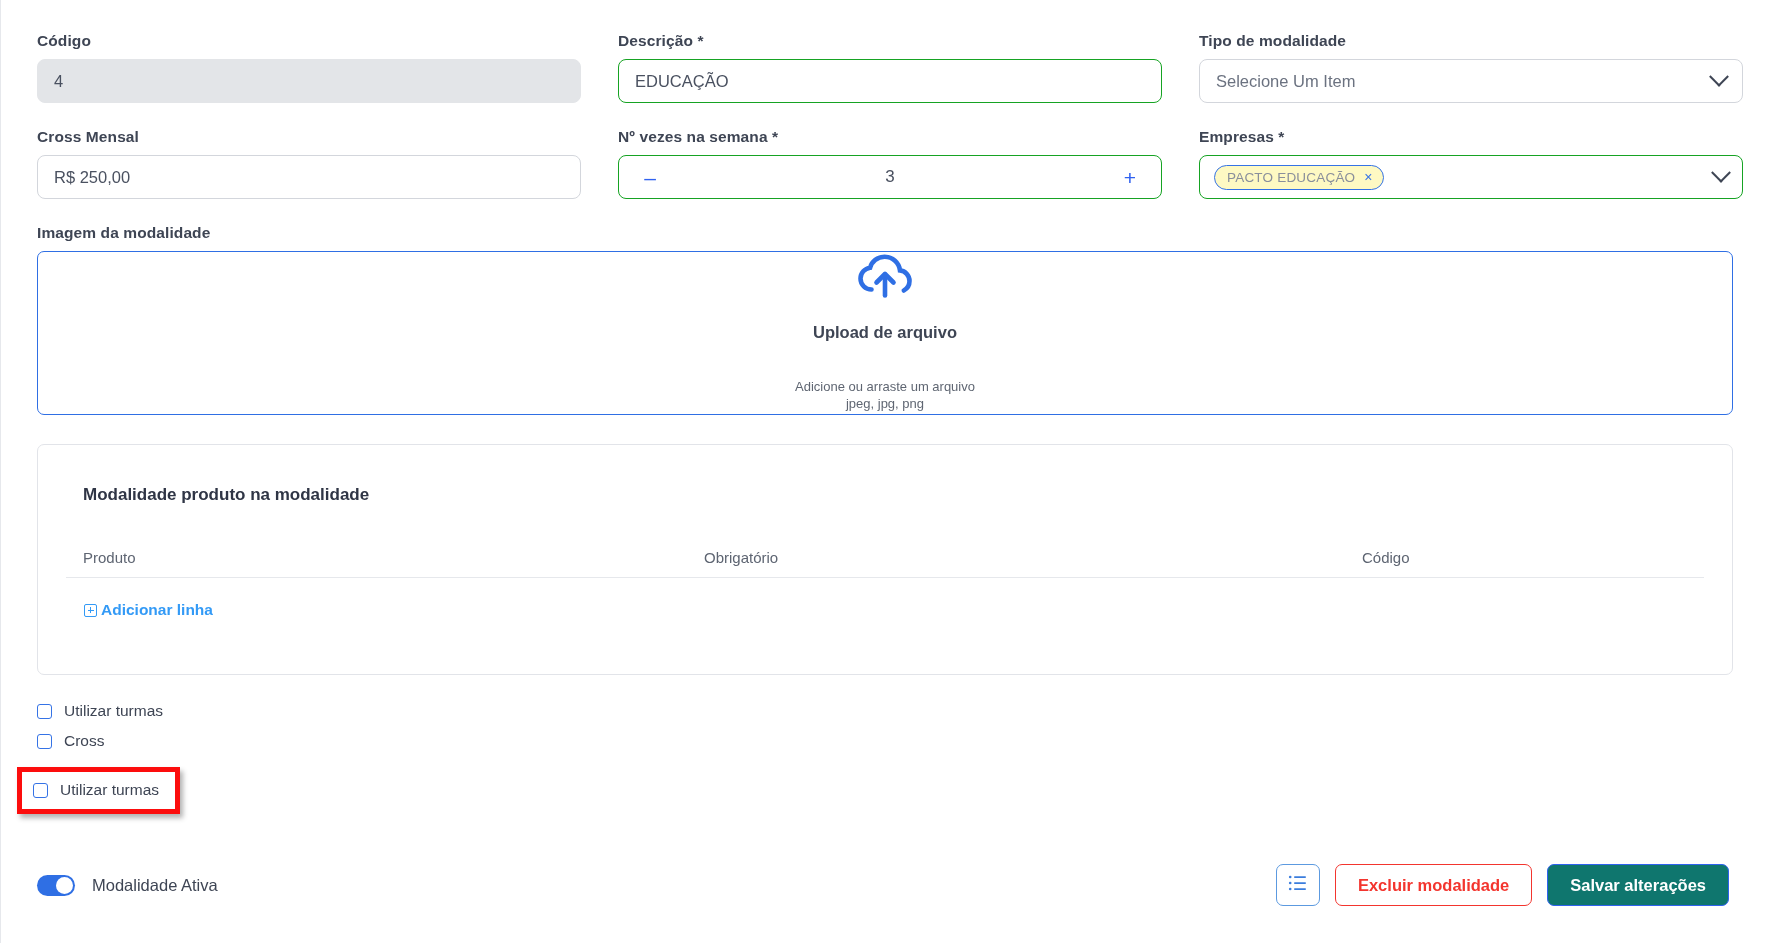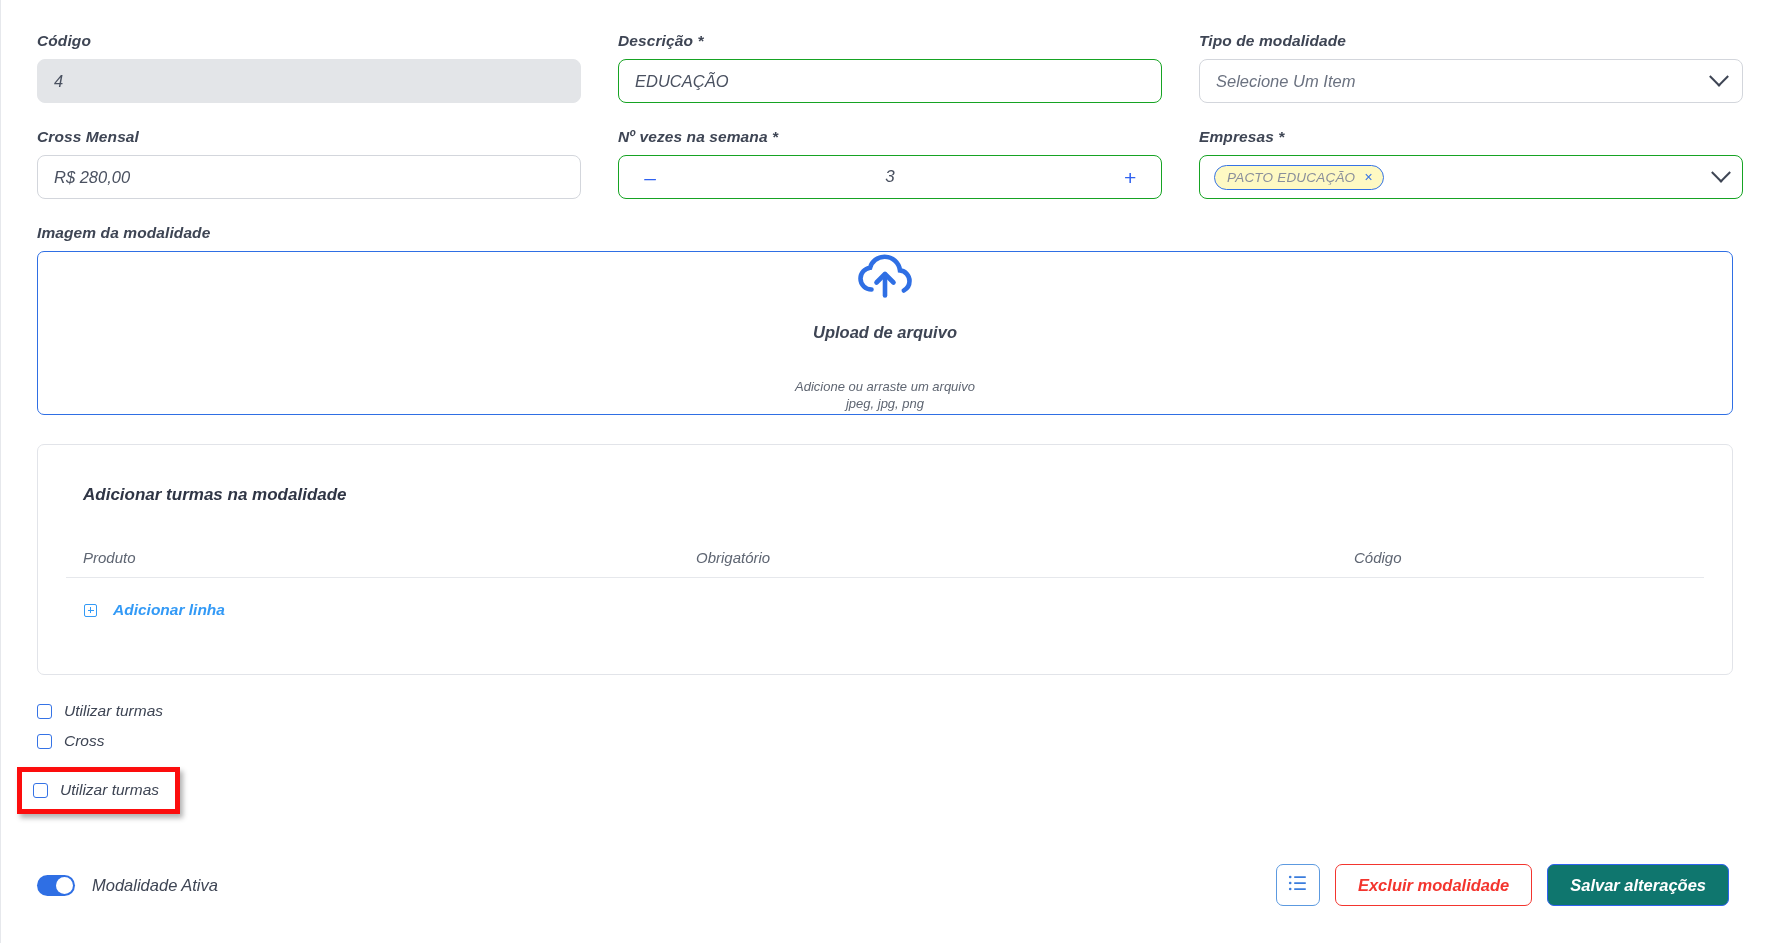--- a/index.html
+++ b/index.html
@@ -10,21 +10,20 @@
     font-family: "Liberation Sans", sans-serif;
     color: #3c4257;
     overflow: hidden;
   }
   .page {
     position: relative;
     width: 1766px;
     height: 943px;
     background: #ffffff;
     padding: 0;
-    font-style: italic;
   }
   .edge-line {
     position: absolute;
     left: 0; top: 0;
     width: 1px; height: 943px;
     background: #e6e8ec;
   }
   .form-area {
     position: absolute;
     left: 37px;
@@ -160,27 +159,27 @@
   .tbl { margin-top: 44px; }
   .tbl-head {
     display: flex;
     align-items: flex-end;
     font-size: 15px;
     color: #5e6572;
     padding: 0 0 11px 0;
     border-bottom: 1px solid #e6e8ec;
   }
   .th-produto { width: 630px; padding-left: 17px; }
-  .th-obrig   { width: 630px; }
+  .th-obrig   { width: 630px; margin-left: 8px; }
   .th-acoes   { flex: 1; text-align: left; padding-left: 28px; }
   .add-row {
     margin-top: 23px;
     display: inline-flex;
     align-items: center;
-    gap: 16px;
+    gap: 4px;
     color: #339af6;
     font-size: 15.5px;
     font-weight: 700;
     cursor: pointer;
     margin-left: 18px;
   }
   .add-row .plusbox {
     width: 13px; height: 13px;
     border: 1.4px solid #339af6;
     border-radius: 2px;
@@ -328,21 +327,21 @@
         </div>
       </div>
 
     </div>
 
     <div class="row" style="margin-top:25px;">
 
       <div class="col">
         <div class="field-label">Cross Mensal</div>
         <div class="control">
-          <span class="value">R$ 280,00</span>
+          <span class="value">R$ 250,00</span>
         </div>
       </div>
 
       <div class="col">
         <div class="field-label">Nº vezes na semana *</div>
         <div class="control valid stepper">
           <span class="sign">–</span>
           <span class="num">3</span>
           <span class="sign">+</span>
         </div>
@@ -375,21 +374,21 @@
         </span>
         <div class="title">Upload de arquivo</div>
         <div class="hint">
           <div>Adicione ou arraste um arquivo</div>
           <div>jpeg, jpg, png</div>
         </div>
       </div>
     </div>
 
     <div class="card">
-      <div class="card-title">Adicionar turmas na modalidade</div>
+      <div class="card-title">Modalidade produto na modalidade</div>
       <div class="tbl">
         <div class="tbl-head">
           <div class="th-produto">Produto</div>
           <div class="th-obrig">Obrigatório</div>
           <div class="th-acoes">Código</div>
         </div>
         <div class="add-row">
           <span class="plusbox"></span>
           <span>Adicionar linha</span>
         </div>

